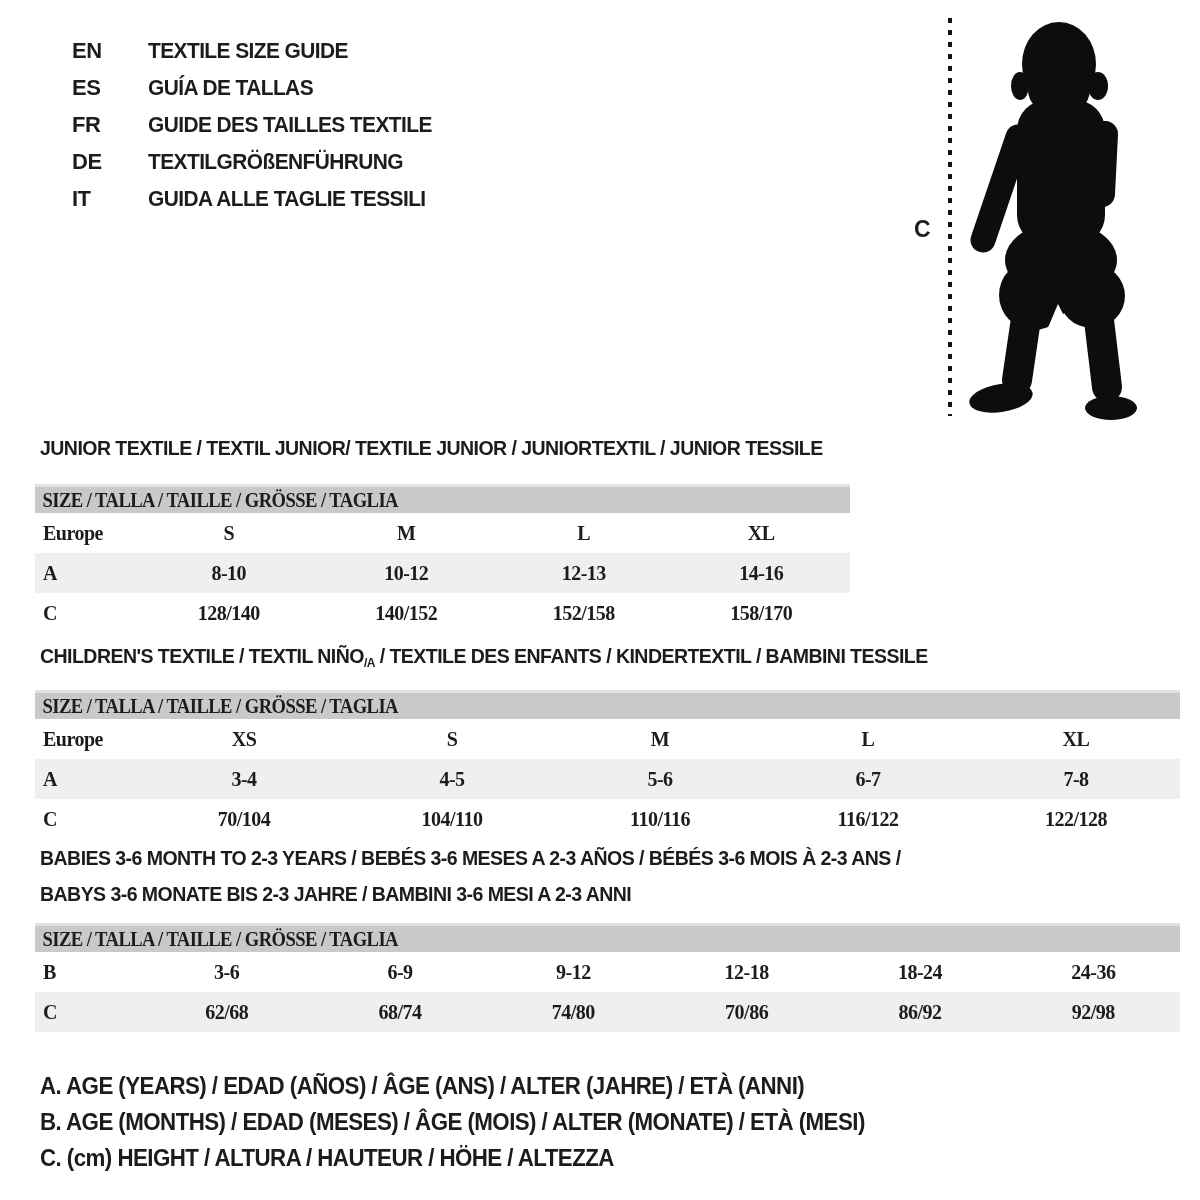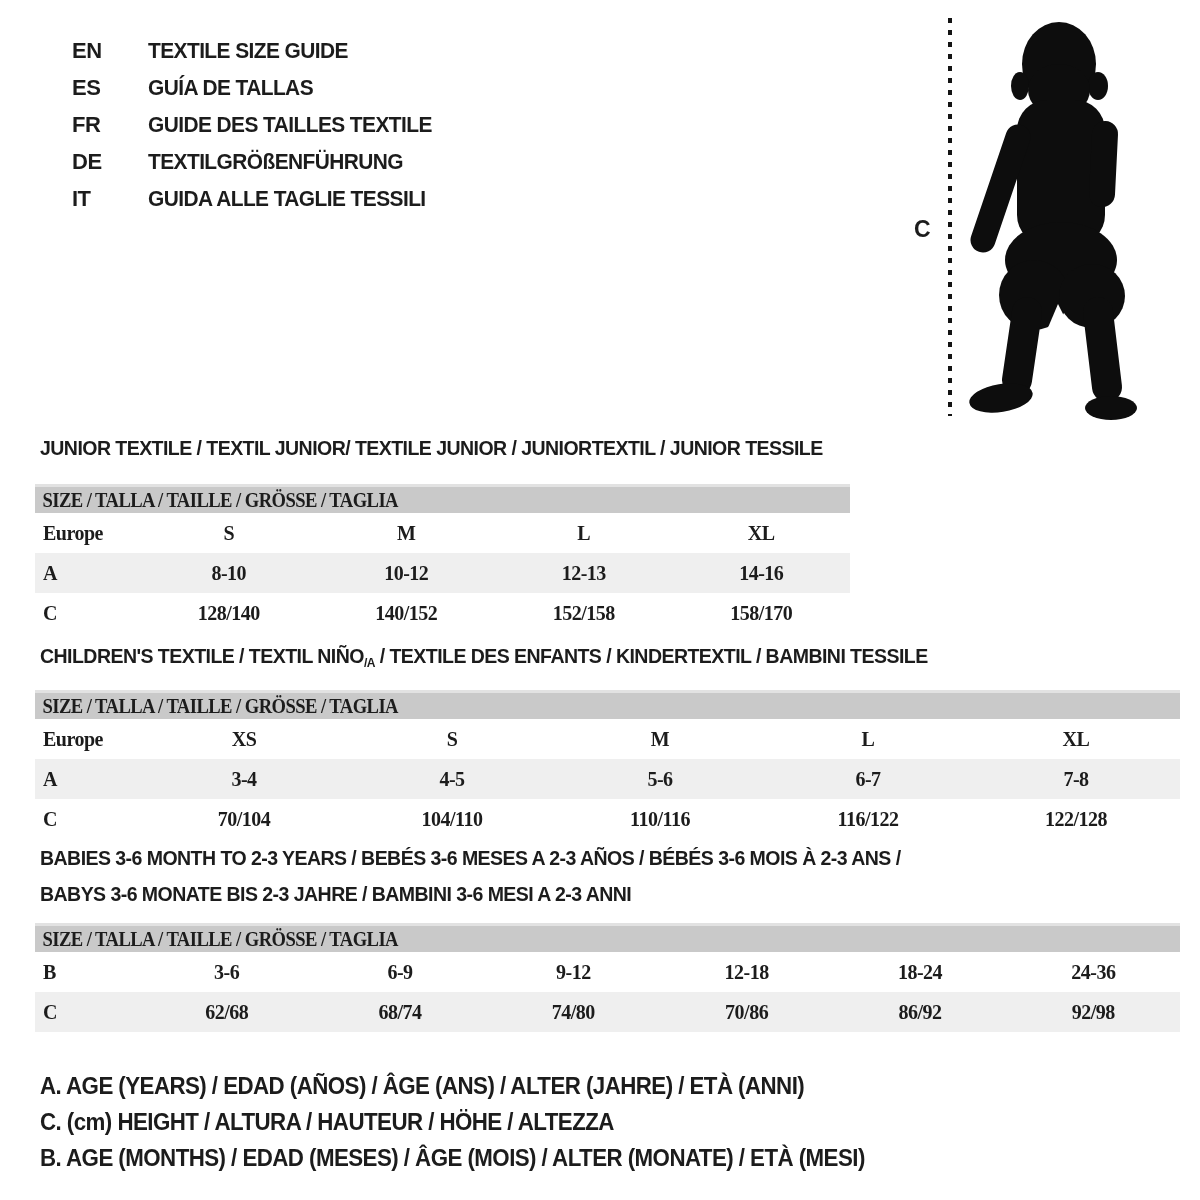--- a/index.html
+++ b/index.html
@@ -266,18 +266,18 @@
       <div class="t-cell">86/92</div>
       <div class="t-cell">92/98</div>
     </div>
   </div>
 
 <div class="legend">
   <div class="legend-item">
     <span class="condensed">A. AGE (YEARS) / EDAD (AÑOS) / ÂGE (ANS) / ALTER (JAHRE) / ETÀ (ANNI)</span>
   </div>
   <div class="legend-item">
+    <span class="condensed">B. AGE (MONTHS) / EDAD (MESES) / ÂGE (MOIS) / ALTER (MONATE) / ETÀ (MESI)</span>
+  </div>
+  <div class="legend-item">
     <span class="condensed">C. (cm) HEIGHT / ALTURA / HAUTEUR / HÖHE / ALTEZZA</span>
   </div>
-  <div class="legend-item">
-    <span class="condensed">B. AGE (MONTHS) / EDAD (MESES) / ÂGE (MOIS) / ALTER (MONATE) / ETÀ (MESI)</span>
-  </div>
 </div>
 
 </body></html>

